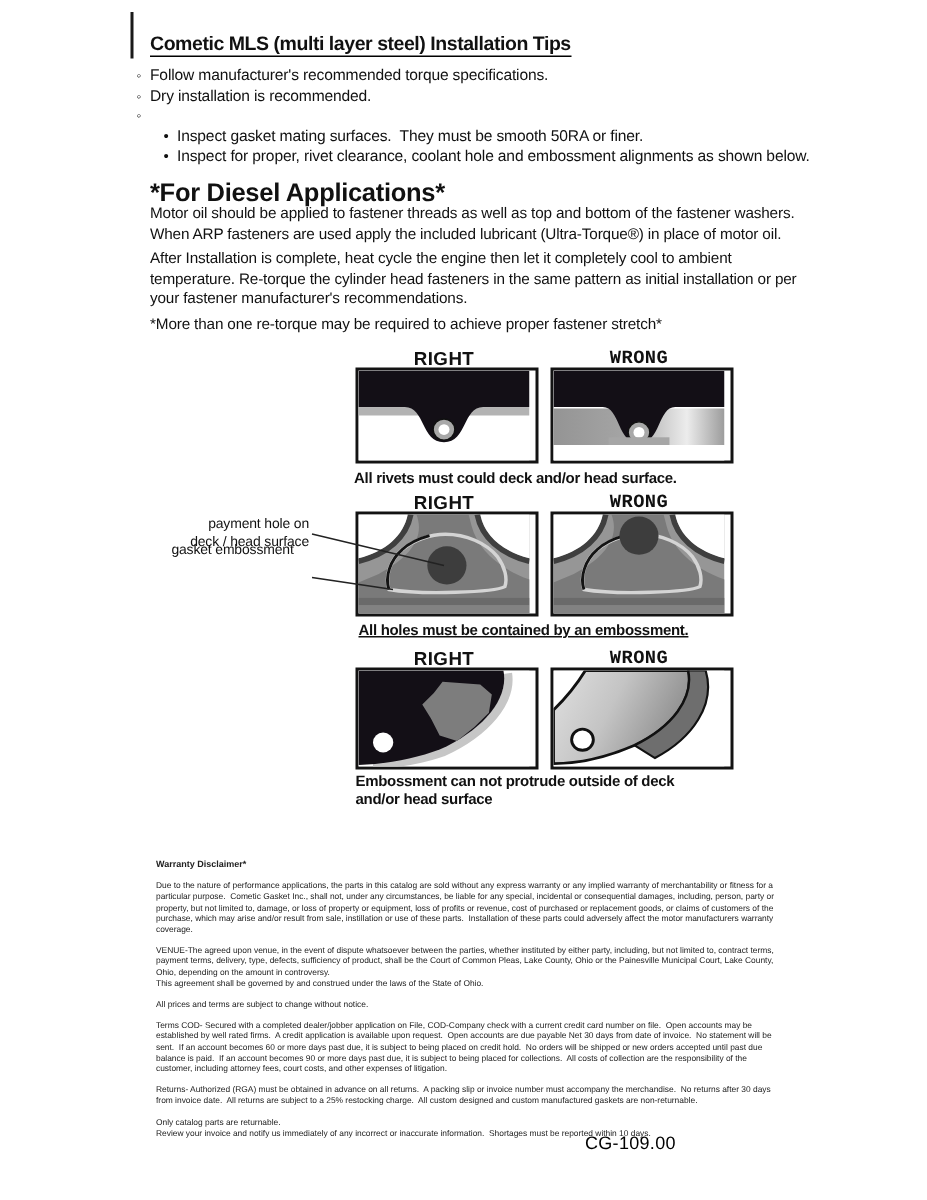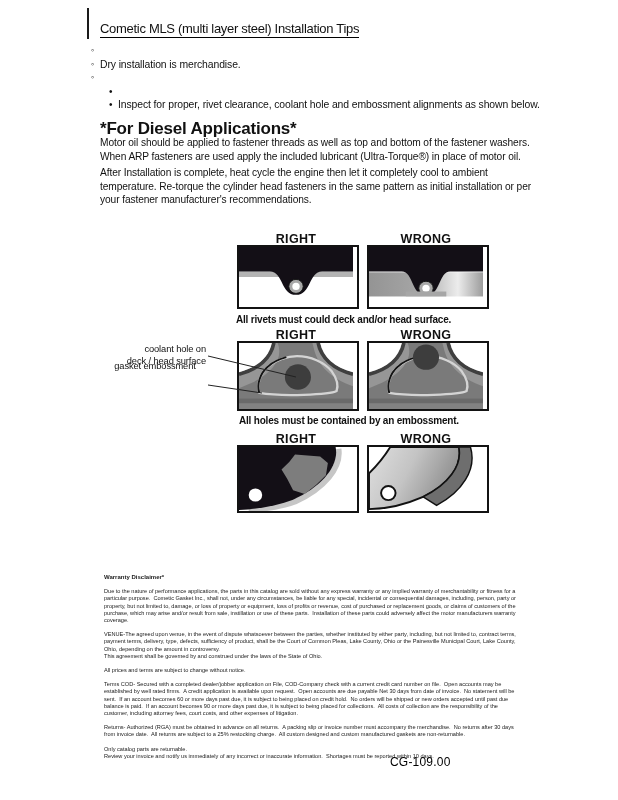--- a/index.html
+++ b/index.html
@@ -5,21 +5,21 @@
   html,body{margin:0;padding:0;background:#ffffff;}
   #page{position:relative;width:618px;height:800px;background:#ffffff;overflow:hidden;
         font-family:"Liberation Sans","DejaVu Sans",sans-serif;color:#111;}
   .abs{position:absolute;}
   .prewrap{white-space:pre-wrap;}
 
   
   #tick{left:87px;top:8px;width:1.5px;height:31px;background:#1a1a1a;}
 
   
-  #title{left:100px;top:21px;font-size:13px;font-weight:normal;letter-spacing:-0.3px;
+  #title{left:100px;top:21px;font-size:13px;font-weight:bold;letter-spacing:-0.3px;
          border-bottom:1.6px solid #000;padding-bottom:1px;}
   #tips{left:91px;top:44px;width:480px;font-size:10.4px;letter-spacing:-0.1px;}
   .bullet-row{display:flex;line-height:13.6px;}
   .b-marker{width:9px;font-size:9px;line-height:13.6px;flex:none;}
   .sub{margin-left:18px;}
   .sub .b-marker{font-size:10px;}
 
   
   #diesel-head{left:100px;top:119px;font-size:17px;font-weight:bold;letter-spacing:-0.2px;}
   .para{left:100px;width:447px;font-size:10.2px;line-height:13.6px;letter-spacing:-0.1px;}
@@ -27,23 +27,23 @@
   #diesel-p2{top:166px;}
   #diesel-note{top:210px;}
 
   
   .dlabel{width:118px;text-align:center;font-size:12.5px;font-weight:bold;letter-spacing:0.3px;}
   .dbox{width:118px;background:#fff;border:2px solid #131313;}
   .dbox svg{display:block;}
   .dcaption{font-size:10px;font-weight:bold;letter-spacing:-0.2px;line-height:12px;}
 
   
-  .col-l{left:237px;} .col-r{left:367px;}
+  .col-l{left:237px;} .col-r{left:367px;font-family:Liberation Mono, monospace;}
   #d1-labels{top:232px;} #d1-boxes{top:245px;} #d1-cap{left:236px;top:314px;}
-  #d2-labels{top:328px;} #d2-boxes{top:341px;} #d2-cap{left:239px;top:415px;}
+  #d2-labels{top:328px;} #d2-boxes{top:341px;} #d2-cap{left:239px;top:415px;text-decoration:underline;}
   #d3-labels{top:432px;} #d3-boxes{top:445px;} #d3-cap{left:237px;top:516px;width:240px;}
 
   .callout{width:102px;text-align:right;font-size:9.3px;line-height:11.5px;letter-spacing:-0.1px;}
   #callout-coolant{left:104px;top:344px;}
   #callout-emboss{left:104px;top:361px;text-align:center;}
   #pointer-overlay{left:0;top:0;pointer-events:none;}
 
   
   #warranty{left:104px;top:574px;width:415px;font-size:5.6px;line-height:7.2px;color:#222;}
   #warranty h4{margin:0 0 7px 0;font-size:6px;font-weight:bold;}
@@ -56,40 +56,43 @@
 
 <div id="page">
 
   <div id="tick" class="abs"></div>
 
   <div id="title" class="abs">Cometic MLS (multi layer steel) Installation Tips</div>
 
   <div id="tips" class="abs">
     <div class="bullet-row">
       <span class="b-marker">◦</span>
+      <span class="prewrap">Follow manufacturer's recommended torque specifications.</span>
     </div>
     <div class="bullet-row">
       <span class="b-marker">◦</span>
-      <span class="prewrap">Dry installation is merchandise.</span>
+      <span class="prewrap">Dry installation is recommended.</span>
     </div>
     <div class="bullet-row">
       <span class="b-marker">◦</span>
     </div>
     <div class="bullet-row sub">
       <span class="b-marker">•</span>
+      <span class="prewrap">Inspect gasket mating surfaces.  They must be smooth 50RA or finer.</span>
     </div>
     <div class="bullet-row sub">
       <span class="b-marker">•</span>
       <span class="prewrap">Inspect for proper, rivet clearance, coolant hole and embossment alignments as shown below.</span>
     </div>
   </div>
 
   <div id="diesel-head" class="abs">*For Diesel Applications*</div>
   <div id="diesel-p1" class="abs para prewrap">Motor oil should be applied to fastener threads as well as top and bottom of the fastener washers. When ARP fasteners are used apply the included lubricant (Ultra-Torque®) in place of motor oil.</div>
   <div id="diesel-p2" class="abs para prewrap">After Installation is complete, heat cycle the engine then let it completely cool to ambient temperature. Re-torque the cylinder head fasteners in the same pattern as initial installation or per your fastener manufacturer's recommendations.</div>
+  <div id="diesel-note" class="abs para">*More than one re-torque may be required to achieve proper fastener stretch*</div>
 
   <div class="abs dlabel col-l" id="d1-labels">RIGHT</div>
   <div class="abs dlabel col-r" style="top:232px;">WRONG</div>
 
   <div class="abs dbox col-l" id="d1-boxes">
     <svg width="114" height="60" viewBox="0 0 118 64" preserveAspectRatio="none">
       <rect width="118" height="64" fill="#ffffff"></rect>
       <rect x="0" y="26" width="118" height="6" fill="#b3b3b3"></rect>
       <path d="M0,0 H118 V26 H86 C72,26 75,51 59,51 C43,51 46,26 32,26 H0 Z" fill="#130f16"></path>
       <circle cx="59" cy="42" r="7.5" fill="#a8a8a8" stroke="#111" stroke-width="1"></circle>
@@ -146,21 +149,21 @@
       <path d="M82,0 C85,16 98,28 118,33" stroke="#3f3f3f" stroke-width="4" fill="none"></path>
       <path d="M118,0 L84,0 C87,15 99,26 118,31 Z" fill="#ffffff"></path>
       <path d="M21,53 C18,44 22,32 30,25 C38,18 50,14 60,14 C74,14 88,20 96,30 C101,37 103,45 101,51 C94,55 44,57 21,53 Z" fill="none" stroke="#d4d4d4" stroke-width="2.4"></path>
       <path d="M21,53 C18,44 22,32 30,25 C35,20 42,17 49,15" fill="none" stroke="#141414" stroke-width="2"></path>
       <circle cx="59" cy="15" r="13.5" fill="#3d3d3d"></circle>
     </svg>
   </div>
   <div class="abs dcaption" id="d2-cap">All holes must be contained by an embossment.</div>
 
   <div id="callout-coolant" class="abs callout">
-    <div>coolant hole on</div>
+    <div>payment hole on</div>
     <div>deck / head surface</div>
   </div>
   <div id="callout-emboss" class="abs callout">gasket embossment</div>
 
   <svg id="pointer-overlay" class="abs" width="618" height="800">
     <line x1="208" y1="356" x2="296" y2="377" stroke="#222" stroke-width="1"></line>
     <line x1="208" y1="385" x2="262" y2="393" stroke="#222" stroke-width="1"></line>
   </svg>
 
   <div class="abs dlabel col-l" id="d3-labels">RIGHT</div>
@@ -183,20 +186,22 @@
             <stop offset="0.5" stop-color="#c4c4c4"></stop>
           <stop offset="1" stop-color="#8f8f8f"></stop>
         </linearGradient>
       </defs>
       <rect width="118" height="68" fill="#ffffff"></rect>
       <path d="M22,0 L93,0 C97,20 82,40 56,53 C38,61 18,66 0,66 L0,28 C9,19 16,10 22,0 Z" fill="url(#g3)" stroke="#111" stroke-width="2"></path>
       <path d="M93,0 L105,0 C112,24 96,48 70,62 L56,53 C82,40 97,20 93,0 Z" fill="#6e6e6e" stroke="#111" stroke-width="1.5"></path>
       <circle cx="20" cy="49" r="7.5" fill="#ffffff" stroke="#111" stroke-width="2"></circle>
     </svg>
   </div>
+  <div class="abs dcaption prewrap" id="d3-cap">Embossment can not protrude outside of deck
+and/or head surface</div>
 
   <div id="warranty" class="abs">
     <h4>Warranty Disclaimer*</h4>
     <p class="prewrap">Due to the nature of performance applications, the parts in this catalog are sold without any express warranty or any implied warranty of merchantability or fitness for a particular purpose.  Cometic Gasket Inc., shall not, under any circumstances, be liable for any special, incidental or consequential damages, including, person, party or property, but not limited to, damage, or loss of property or equipment, loss of profits or revenue, cost of purchased or replacement goods, or claims of customers of the purchase, which may arise and/or result from sale, instillation or use of these parts.  Installation of these parts could adversely affect the motor manufacturers warranty coverage.</p>
     <p class="prewrap">VENUE-The agreed upon venue, in the event of dispute whatsoever between the parties, whether instituted by either party, including, but not limited to, contract terms, payment terms, delivery, type, defects, sufficiency of product, shall be the Court of Common Pleas, Lake County, Ohio or the Painesville Municipal Court, Lake County, Ohio, depending on the amount in controversy.
 This agreement shall be governed by and construed under the laws of the State of Ohio.</p>
     <p class="prewrap">All prices and terms are subject to change without notice.</p>
     <p class="prewrap">Terms COD- Secured with a completed dealer/jobber application on File, COD-Company check with a current credit card number on file.  Open accounts may be established by well rated firms.  A credit application is available upon request.  Open accounts are due payable Net 30 days from date of invoice.  No statement will be sent.  If an account becomes 60 or more days past due, it is subject to being placed on credit hold.  No orders will be shipped or new orders accepted until past due balance is paid.  If an account becomes 90 or more days past due, it is subject to being placed for collections.  All costs of collection are the responsibility of the customer, including attorney fees, court costs, and other expenses of litigation.</p>
     <p class="prewrap">Returns- Authorized (RGA) must be obtained in advance on all returns.  A packing slip or invoice number must accompany the merchandise.  No returns after 30 days from invoice date.  All returns are subject to a 25% restocking charge.  All custom designed and custom manufactured gaskets are non-returnable.</p>
     <p class="prewrap">Only catalog parts are returnable.

